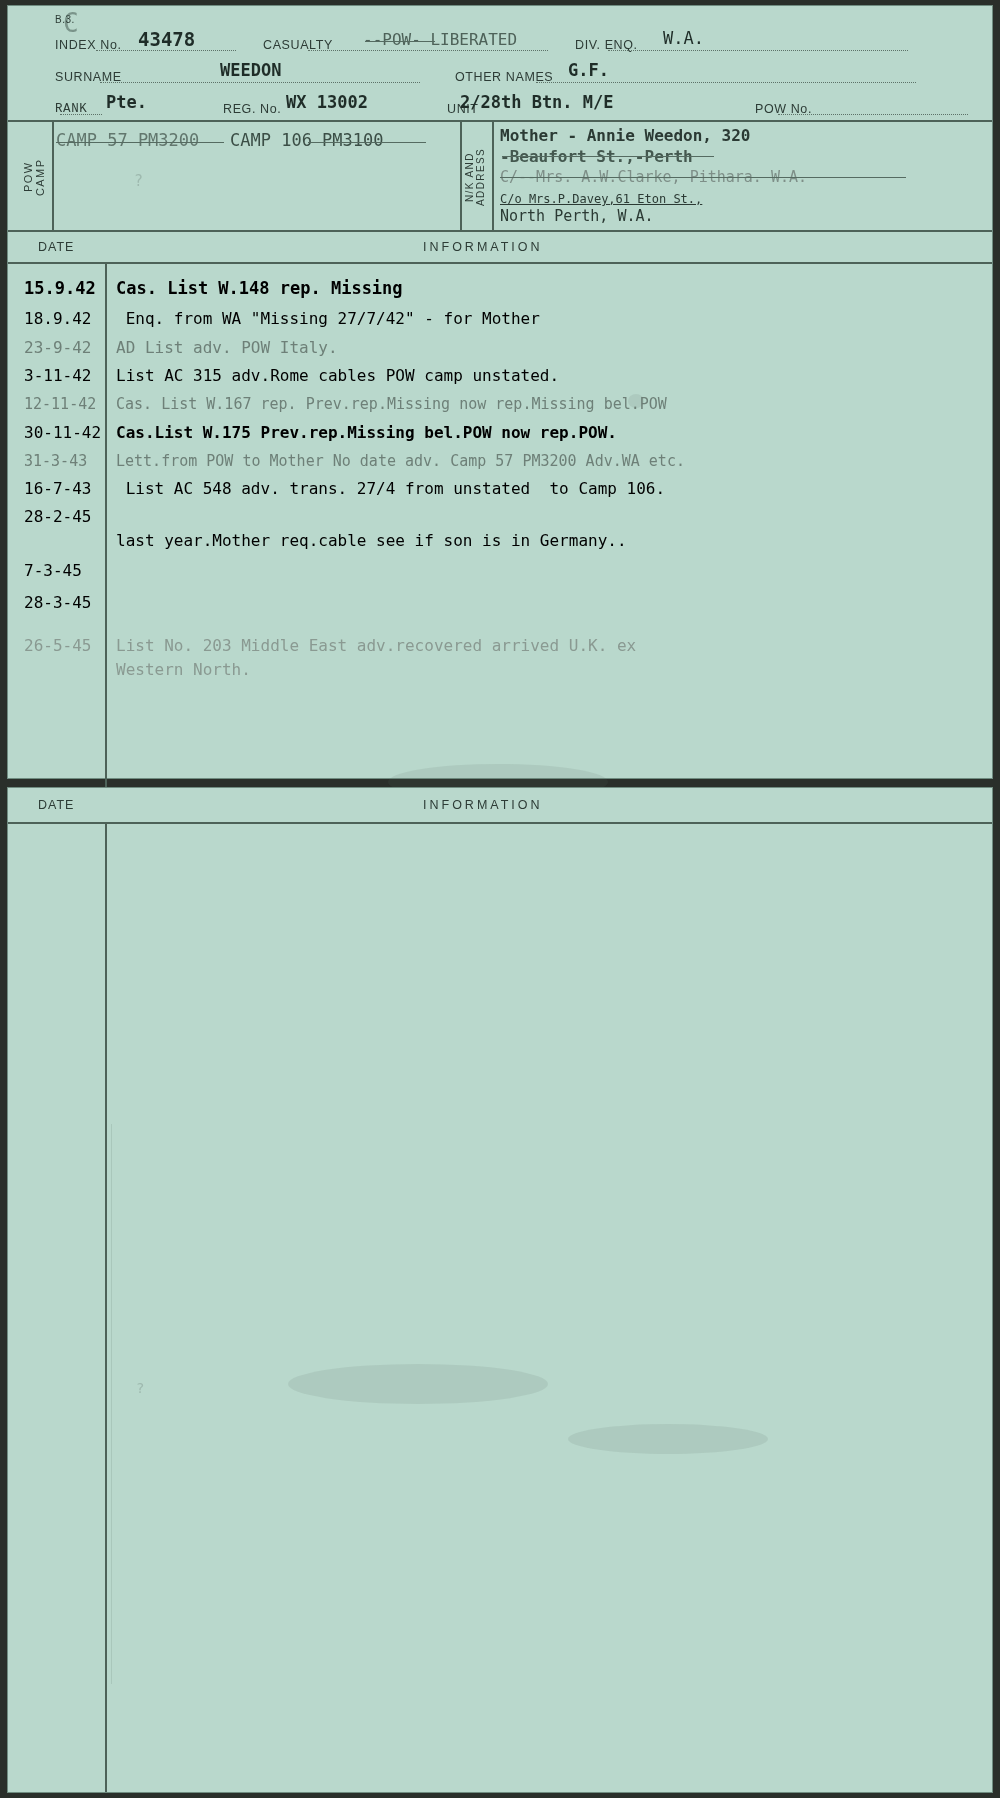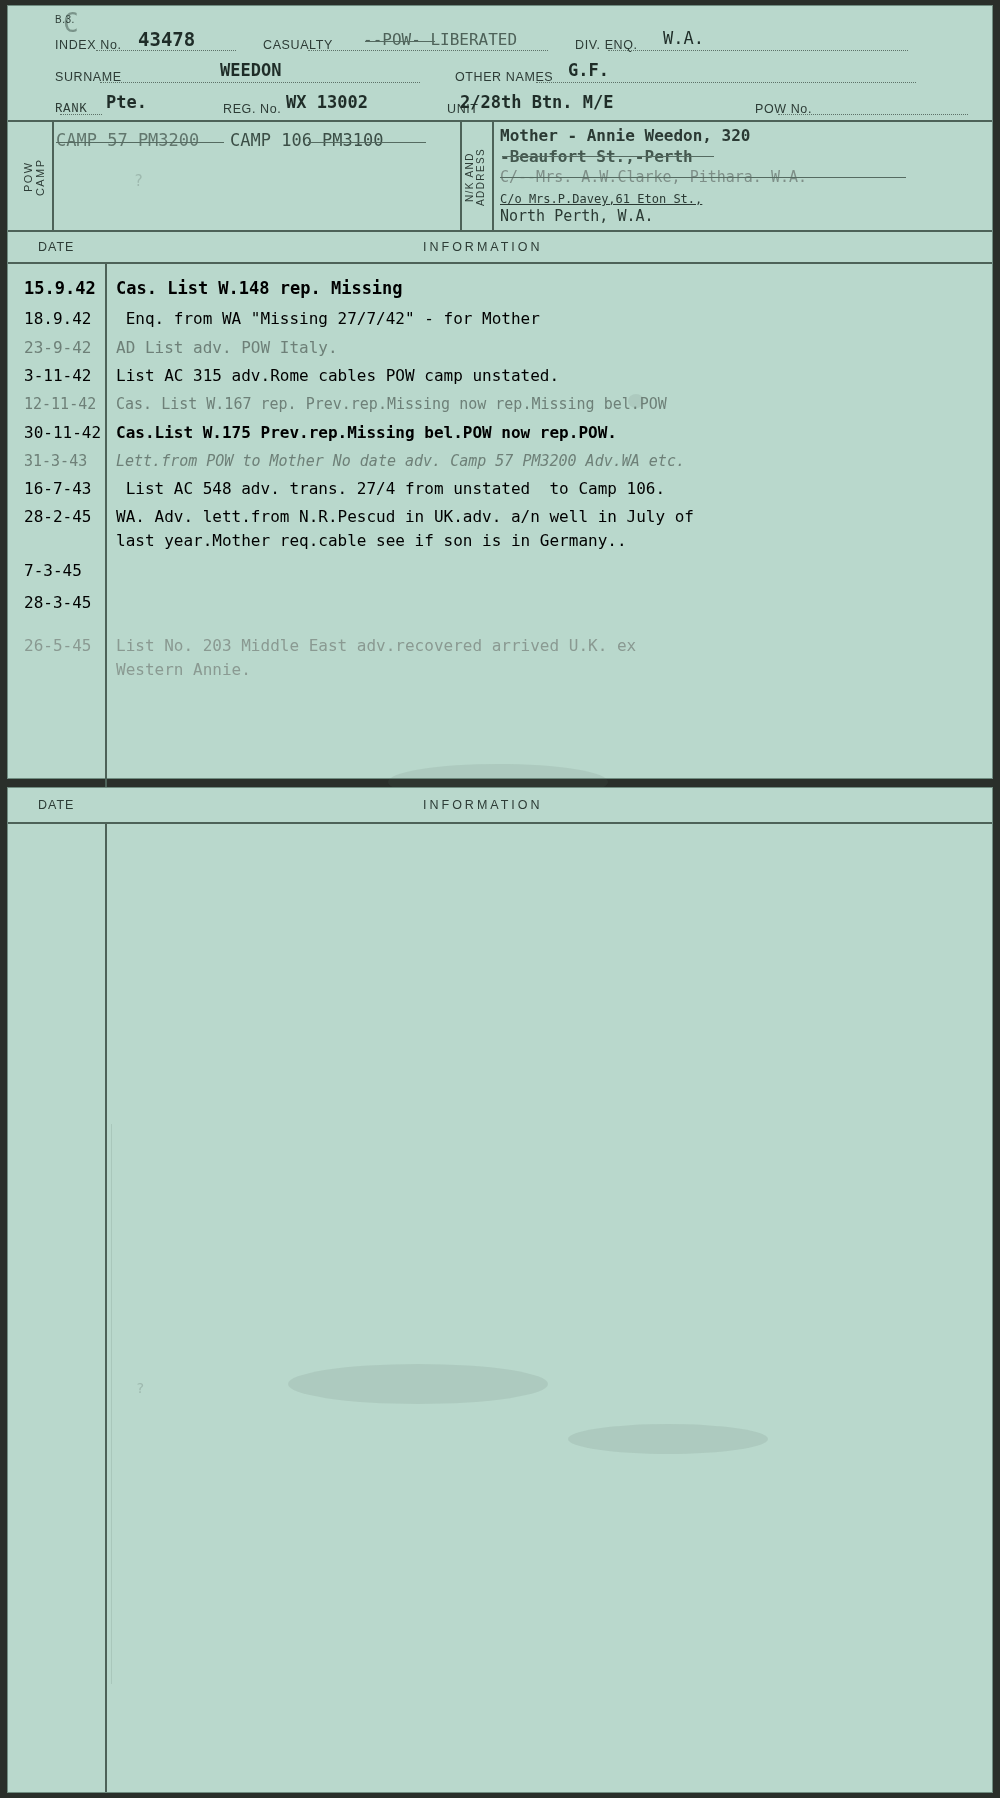--- a/index.html
+++ b/index.html
@@ -137,36 +137,35 @@
       <span class="ent date" style="top:102px;font-size:16px;">3-11-42</span>
       <span class="ent info" style="top:102px;font-size:16px;">List AC 315 adv.Rome cables POW camp unstated.</span>
 
       <span class="ent date faint" style="top:131px;font-size:15px;">12-11-42</span>
       <span class="ent info faint" style="top:131px;font-size:15px;">Cas. List W.167 rep. Prev.rep.Missing now rep.Missing bel.POW</span>
 
       <span class="ent date" style="top:159px;font-size:16px;">30-11-42</span>
       <span class="ent info" style="top:159px;font-size:16px;font-weight:bold;">Cas.List W.175 Prev.rep.Missing bel.POW now rep.POW.</span>
 
       <span class="ent date faint" style="top:188px;font-size:15px;">31-3-43</span>
-      <span class="ent info faint" style="top:188px;font-size:15px;font-style:italic;">Lett.from POW to Mother No date adv. Camp 57 PM3200 Adv.WA etc.</span>
+      <span class="ent info faint" style="top:188px;font-size:15px;">Lett.from POW to Mother No date adv. Camp 57 PM3200 Adv.WA etc.</span>
 
       <span class="ent date" style="top:215px;font-size:16px;">16-7-43</span>
       <span class="ent info" style="top:215px;font-size:16px;"> List AC 548 adv. trans. 27/4 from unstated  to Camp 106.</span>
 
       <span class="ent date" style="top:243px;font-size:16px;">28-2-45</span>
-      <span class="ent info" style="top:243px;font-size:16px;">WA. Adv. lett.from N.R.Pescud in UK.adv. a/n well in July of</span>
       <span class="ent info" style="top:267px;font-size:16px;">last year.Mother req.cable see if son is in Germany..</span>
 
       <span class="ent date" style="top:297px;font-size:16px;">7-3-45</span>
 
       <span class="ent date" style="top:329px;font-size:16px;">28-3-45</span>
 
       <span class="ent date fainter" style="top:372px;font-size:16px;">26-5-45</span>
       <span class="ent info fainter" style="top:372px;font-size:16px;">List No. 203 Middle East adv.recovered arrived U.K. ex</span>
-      <span class="ent info fainter" style="top:396px;font-size:16px;">Western Annie.</span>
+      <span class="ent info fainter" style="top:396px;font-size:16px;">Western North.</span>
 
       <span class="smudge" style="left:620px;top:130px;width:16px;height:14px;"></span>
       <span class="smudge" style="left:380px;top:500px;width:220px;height:36px;"></span>
     </div>
   </div>
 
   <div class="card card2">
     <div class="c2hdr">
       <span class="d">DATE</span>
       <span class="i">INFORMATION</span>

